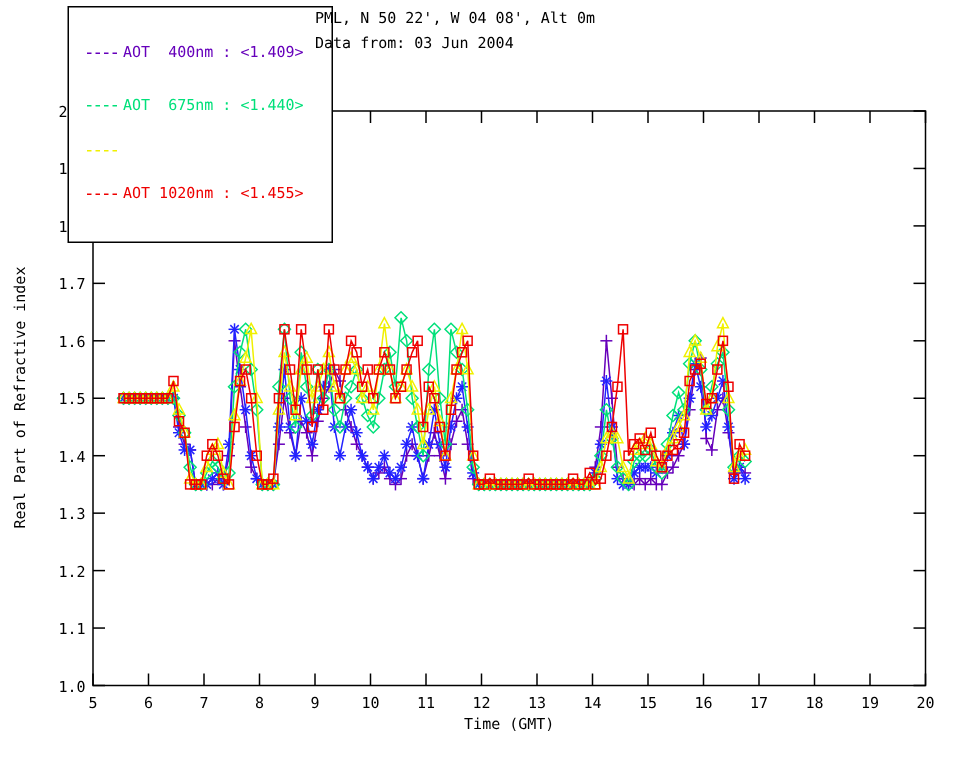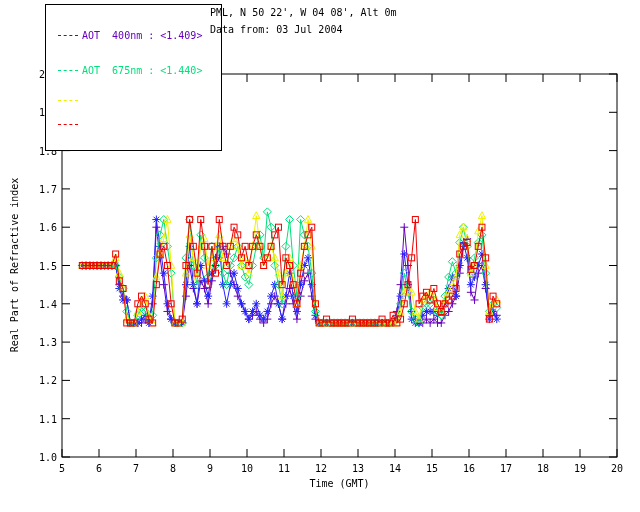--- a/index.html
+++ b/index.html
@@ -1139,22 +1139,23 @@
     </div>
     <div class="legend-row" style="color: rgb(0, 224, 122);">
       <span class="dash"></span>
       <span>AOT  675nm : &lt;1.440&gt;</span>
     </div>
     <div class="legend-row" style="color: rgb(240, 240, 0);">
       <span class="dash"></span>
     </div>
     <div class="legend-row" style="color: rgb(238, 0, 0);">
       <span class="dash"></span>
+      <span>AOT 1020nm : &lt;1.455&gt;</span>
     </div>
   </div>
 
   <div class="hdr1">PML, N 50 22', W 04 08', Alt 0m</div>
-  <div class="hdr2">Data from: 03 Jul 2004</div>
+  <div class="hdr2">Data from: 03 Jun 2004</div>
 
   <div class="ylabel">Real Part of Refractive index</div>
   <div class="xlabel">Time (GMT)</div>
 
 </div>
 
 </body></html>

